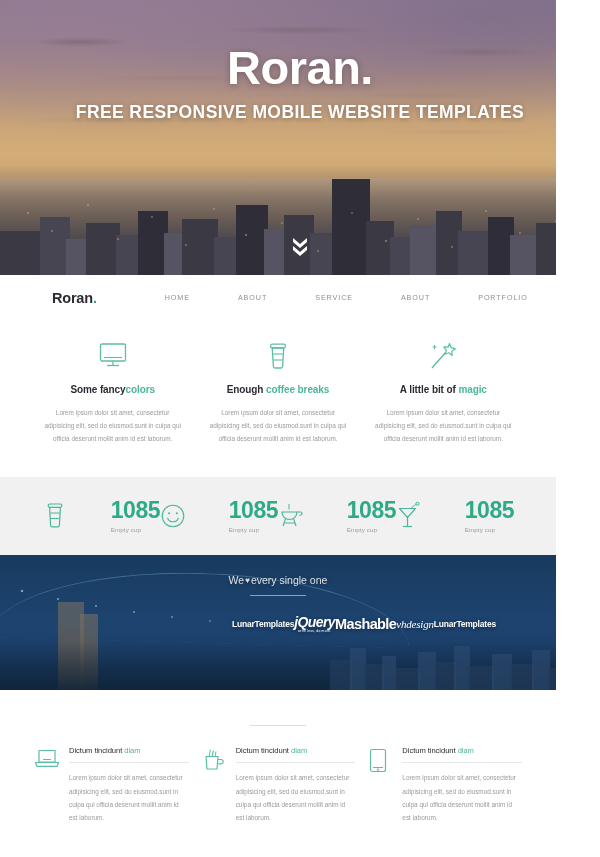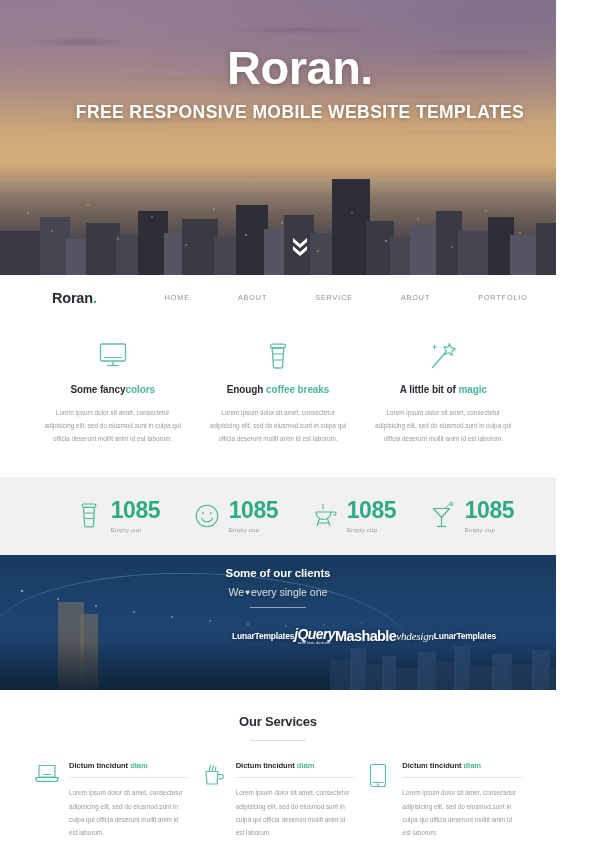--- a/index.html
+++ b/index.html
@@ -147,21 +147,21 @@
   .feature-text {
     margin: 11px auto 0; max-width: 172px;
     font-size: 6.4px; color: #9a9aa2; line-height: 2.05;
   }
 
   
   .stats {
     background: #f1f1f1; height: 78px;
     display: flex; align-items: center; padding: 0 42px;
   }
-  .stat { flex: 1; display: flex; align-items: center; justify-content: flex-end; gap: 9px; }
+  .stat { flex: 1; display: flex; align-items: center; justify-content: space-between; gap: 9px; }
   .stat-icon { width: 26px; display: flex; align-items: center; justify-content: center; }
   .stat-num { font-size: 23px; font-weight: 700; color: #2faa86; line-height: 1; letter-spacing: -.5px; }
   .stat-label { font-size: 6.2px; color: #9a9aa2; margin-top: 4px; letter-spacing: .1px; }
 
   
   .clients {
     position: relative; height: 135px; overflow: hidden;
     background: linear-gradient(180deg, #173a5e 0%, #1b4068 26%, #1d4470 52%, #1a3c64 78%, #163553 100%);
   }
   .bridge {
@@ -220,21 +220,21 @@
   
   .services { background: #fff; padding: 24px 0 0; text-align: center; }
   .services-title { font-size: 13px; font-weight: 700; color: #2b2b33; letter-spacing: -.2px; }
   .services-sub { margin-top: 9px; font-size: 9px; color: #9a9aa2; }
   .services-rule { width: 56px; height: 1px; background: #dcdce0; margin: 11px auto 0; }
 
   .service-grid { display: flex; padding: 20px 28px 0; text-align: left; }
   .service { flex: 1; display: flex; gap: 9px; padding: 0 6px; }
   .service-icon { width: 26px; flex: 0 0 26px; padding-top: 2px; }
   .service-body { flex: 1; }
-  .service-title { font-size: 7.6px; font-weight: 700; color: #2b2b33; letter-spacing: -.05px; }
+  .service-title { font-size: 7.6px; font-weight: 400; color: #2b2b33; letter-spacing: -.05px; }
   .service-title .accent { color: #4ab79b; }
   .service-rule { width: 100%; height: 1px; background: #e6e6ea; margin: 7px 0 8px; }
   .service-text { font-size: 6.4px; color: #9a9aa2; line-height: 2.05; }
 </style>
 </head>
 <body>
 
 <div class="page">
 
   <section class="hero">
@@ -432,36 +432,34 @@
       <div class="cblk b" style="left:454px;width:16px;height:44px;"></div>
       <div class="cblk" style="left:468px;width:26px;height:24px;"></div>
       <div class="cblk b" style="left:492px;width:20px;height:36px;"></div>
       <div class="cblk" style="left:510px;width:24px;height:26px;"></div>
       <div class="cblk b" style="left:532px;width:18px;height:40px;"></div>
       <div class="cblk" style="left:548px;width:28px;height:22px;"></div>
       <div class="cblk b" style="left:572px;width:28px;height:32px;"></div>
     </div>
 
     <div class="clients-inner">
-      <div class="clients-title">Some of our clients</div>
       <div class="clients-sub"><span>We</span><span class="hrt">♥</span><span>every single one</span></div>
       <div class="clients-rule"></div>
 
       <div class="client-logos">
         <div class="client-logo cl-lunar">LunarTemplates</div>
         <div class="client-logo cl-jquery"><span>jQuery</span><span class="sm">write less, do more.</span></div>
         <div class="client-logo cl-mashable">Mashable</div>
         <div class="client-logo cl-vhdesign">vhdesign</div>
         <div class="client-logo cl-lunar">LunarTemplates</div>
       </div>
     </div>
   </section>
 
   <section class="services">
-    <h2 class="services-title">Our Services</h2>
     <div class="services-rule"></div>
 
     <div class="service-grid">
 
       <div class="service">
         <div class="service-icon">
           <svg width="26" height="22" viewBox="0 0 26 22">
             <path d="M5 2.5 h16 v11.5 h-16 z" fill="none" stroke="#5cbfa4" stroke-width="1.2" rx="1"></path>
             <path d="M1.5 14.5 h23 l-1.4 3.8 h-20.2 z" fill="none" stroke="#5cbfa4" stroke-width="1.2" stroke-linejoin="round"></path>
             <line x1="9" y1="11.5" x2="17" y2="11.5" stroke="#5cbfa4" stroke-width="1"></line>

